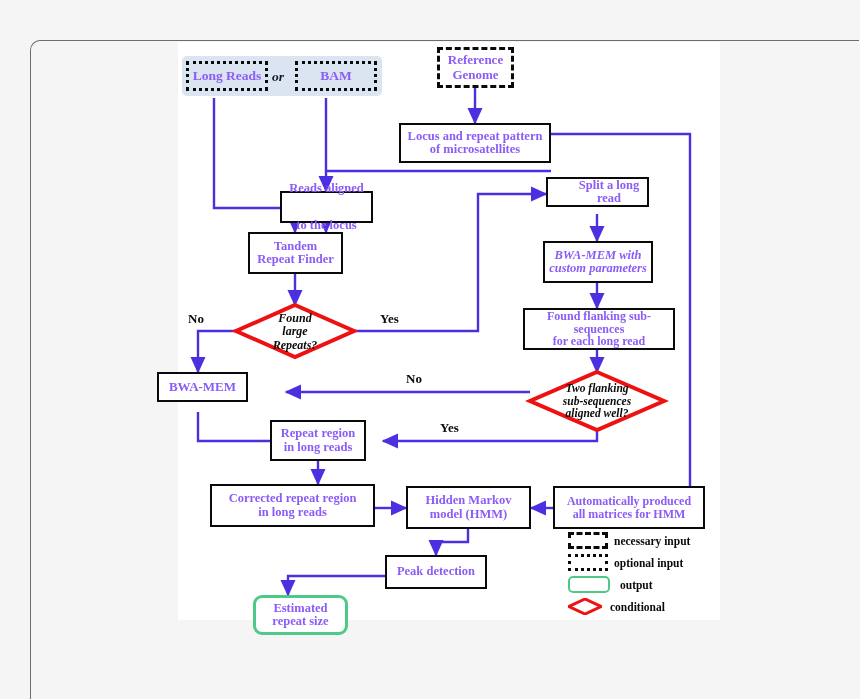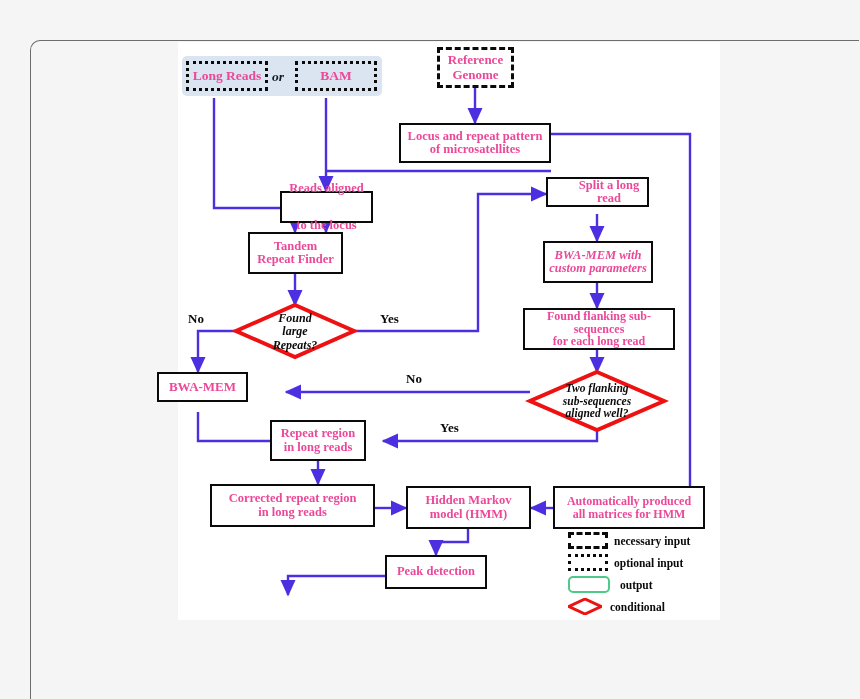--- a/index.html
+++ b/index.html
@@ -27,21 +27,21 @@
     width:542px; height:578px;
     background:#ffffff;
   }
   #svg-layer{position:absolute;left:0;top:0;width:542px;height:578px;}
   .node{
     position:absolute;
     box-sizing:border-box;
     display:flex; align-items:center; justify-content:center;
     text-align:center;
     font-weight:bold;
-    color:#ec4899;
+    color:#8b5cf6;
     line-height:1.08;
     background:#ffffff;
     z-index:3;
   }
   .solid{ border:2.5px solid #0a0a0a; box-shadow:0 0 0 1.2px #ffffff inset; }
   .dashed{ border:3px dashed #0a0a0a; background:transparent; }
   .dotted{ border:3px dotted #0a0a0a; background:transparent; }
   .output{ border:3px solid #4fc98a; border-radius:9px; }
   .italic{ font-style:italic; }
   .diamond-label{
@@ -216,20 +216,24 @@
 
   <div class="node solid" style="left:375px;top:444px;width:152px;height:43px;font-size:12px;flex-direction:column;">
     <span>Automatically produced</span>
     <span>all matrices for HMM</span>
   </div>
 
   <div class="node solid" style="left:207px;top:513px;width:102px;height:34px;font-size:12.5px;">
     <span>Peak detection</span>
   </div>
 
+  <div class="node output" style="left:75px;top:553px;width:95px;height:40px;font-size:12.5px;flex-direction:column;">
+    <span>Estimated</span>
+    <span>repeat size</span>
+  </div>
 
   <div class="edge-label" style="left:10px;top:269px;font-size:13px;">
     <span>No</span>
   </div>
   <div class="edge-label" style="left:202px;top:269px;font-size:13px;">
     <span>Yes</span>
   </div>
   <div class="edge-label" style="left:228px;top:329px;font-size:13px;">
     <span>No</span>
   </div>

